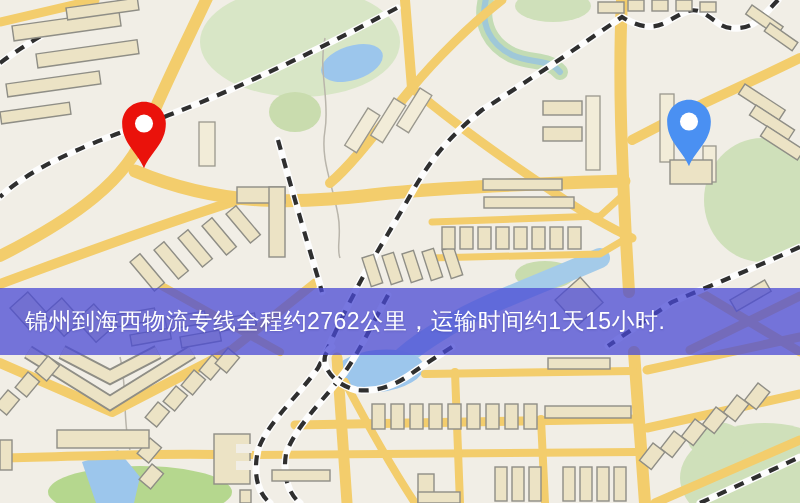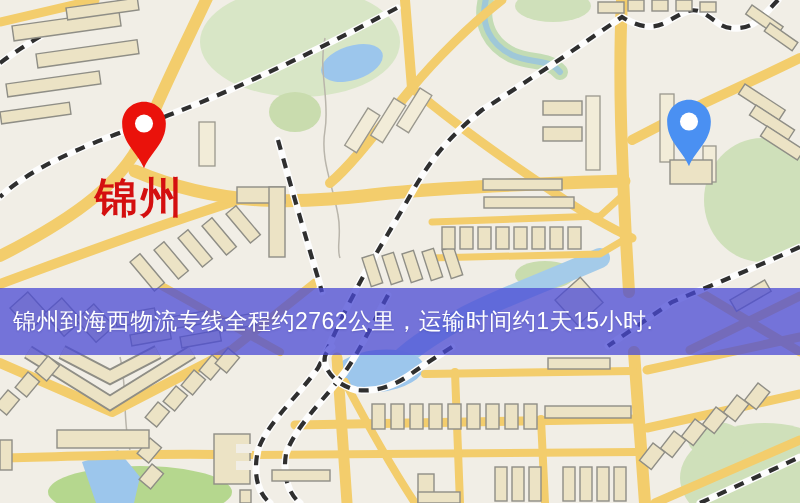--- a/index.html
+++ b/index.html
@@ -26,21 +26,21 @@
     position:absolute;width:120px;text-align:center;
     font-family:"Liberation Serif",serif;font-weight:bold;
     font-size:42px;line-height:44px;letter-spacing:3px;white-space:nowrap;
   }
   .city-label.origin{left:80px;top:176px;color:#d40f0f;}
   .city-label.dest{left:632px;top:176px;color:#1b1be2;}
   
   .banner{
     position:absolute;left:0;top:288px;width:800px;height:67px;
     background:rgba(73,73,212,0.75);
-    display:flex;align-items:center;box-sizing:border-box;padding-left:13px;
+    display:flex;align-items:center;box-sizing:border-box;padding-left:25px;
   }
   .banner span{
     color:#ffffff;font-size:23px;letter-spacing:0.5px;white-space:nowrap;
     text-shadow:0 1px 2px rgba(40,40,120,0.25);
   }
 </style>
 </head>
 <body>
 
 <div class="stage">
@@ -258,21 +258,20 @@
       <rect class="bld" x="653" y="443" width="15" height="22" transform="rotate(38 653 443)"></rect>
     </g>
   </svg>
 
   <div class="pin" style="left:119px;top:96px;">
     <svg width="50" height="76" viewBox="-25 -76 50 80">
       <path d="M0,0 C-7,-17 -23,-26 -23,-47 C-23,-60 -13,-70 0,-70 C13,-70 23,-60 23,-47 C23,-26 7,-17 0,0 Z" fill="#ea120b"></path>
       <circle cx="0" cy="-47" r="9.5" fill="#ffffff"></circle>
     </svg>
   </div>
-  <div class="city-label origin">锦州</div>
 
   <div class="pin" style="left:664px;top:94px;">
     <svg width="50" height="76" viewBox="-25 -76 50 80">
       <path d="M0,0 C-7,-17 -23,-26 -23,-47 C-23,-60 -13,-70 0,-70 C13,-70 23,-60 23,-47 C23,-26 7,-17 0,0 Z" fill="#4a90f2"></path>
       <circle cx="0" cy="-47" r="9.5" fill="#ffffff"></circle>
     </svg>
   </div>
 
   <div class="banner">
     <span>锦州到海西物流专线全程约2762公里，运输时间约1天15小时.</span>

